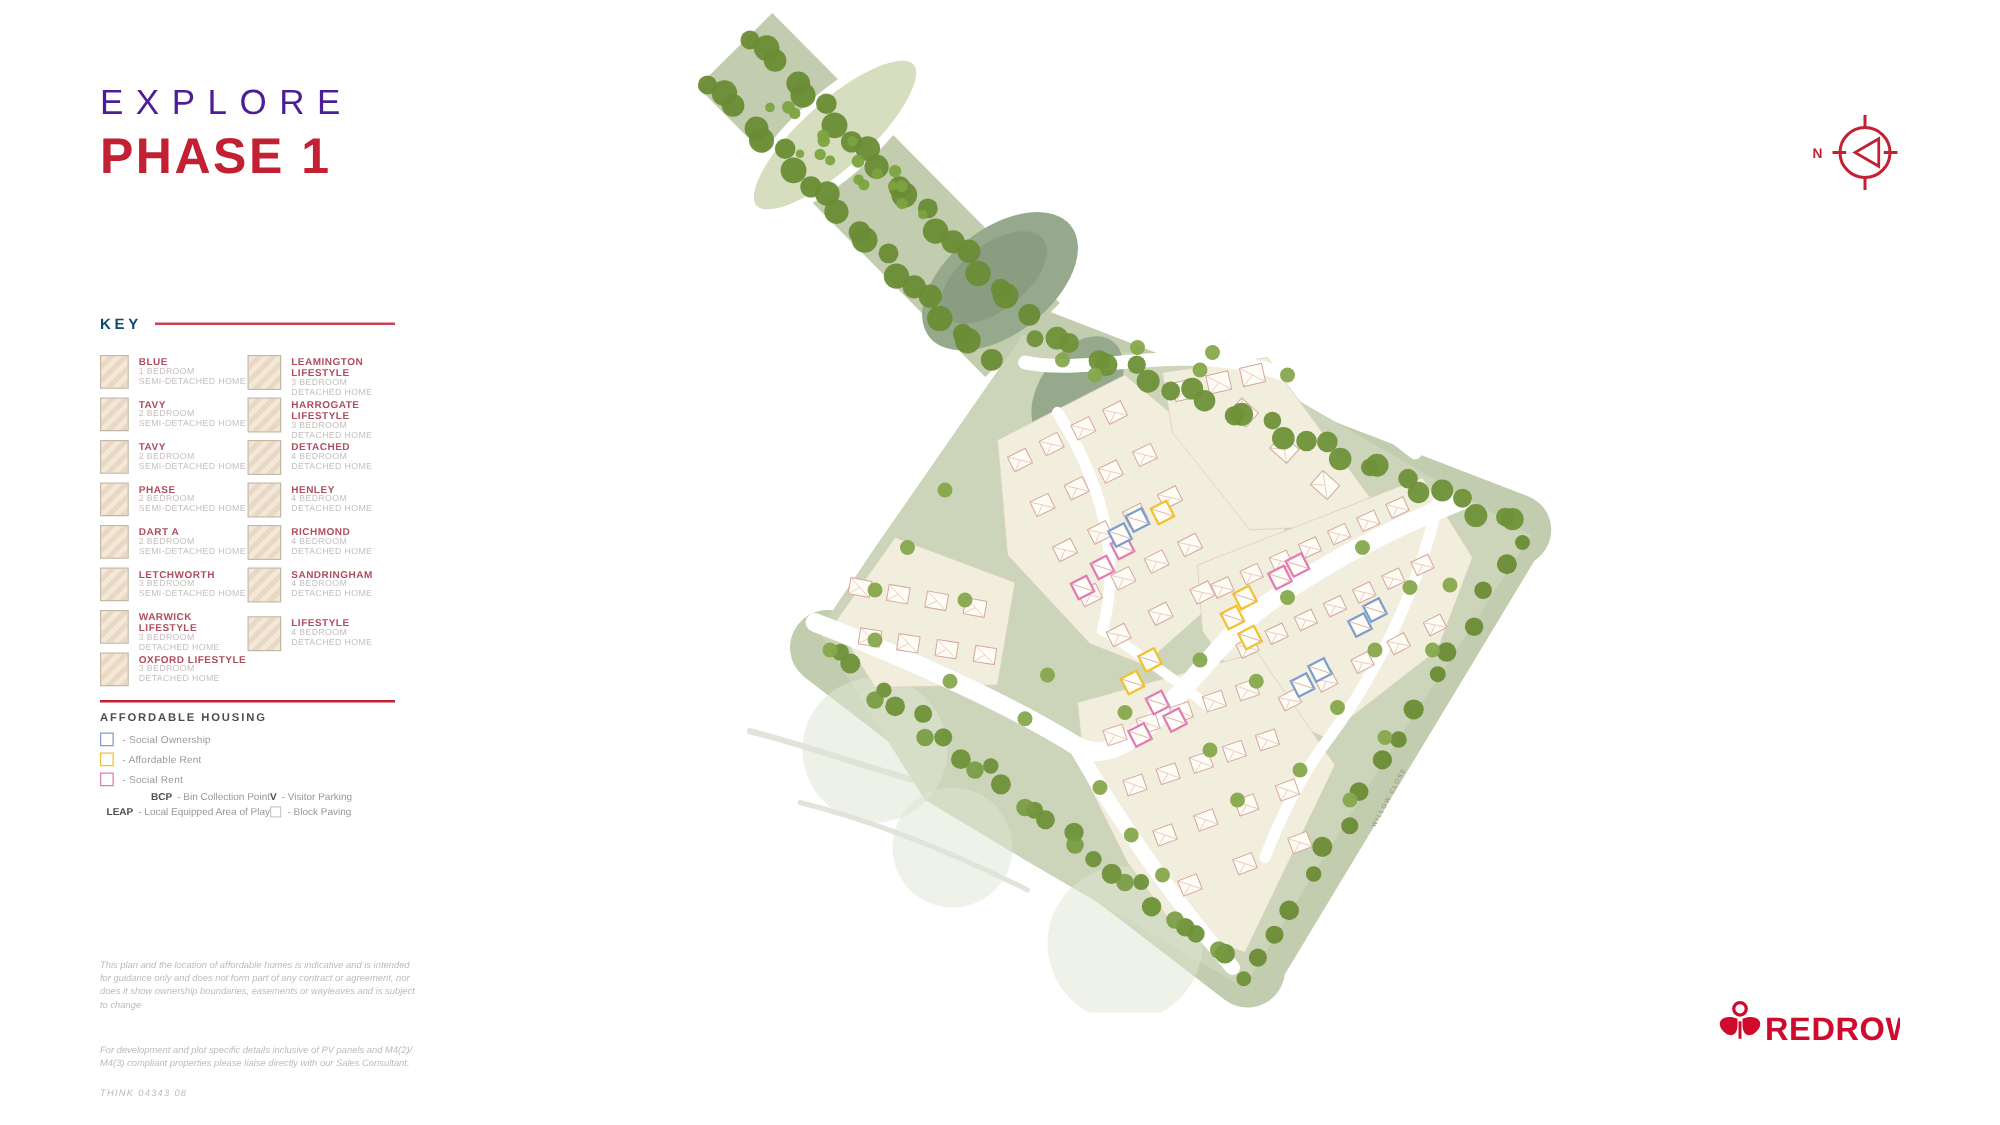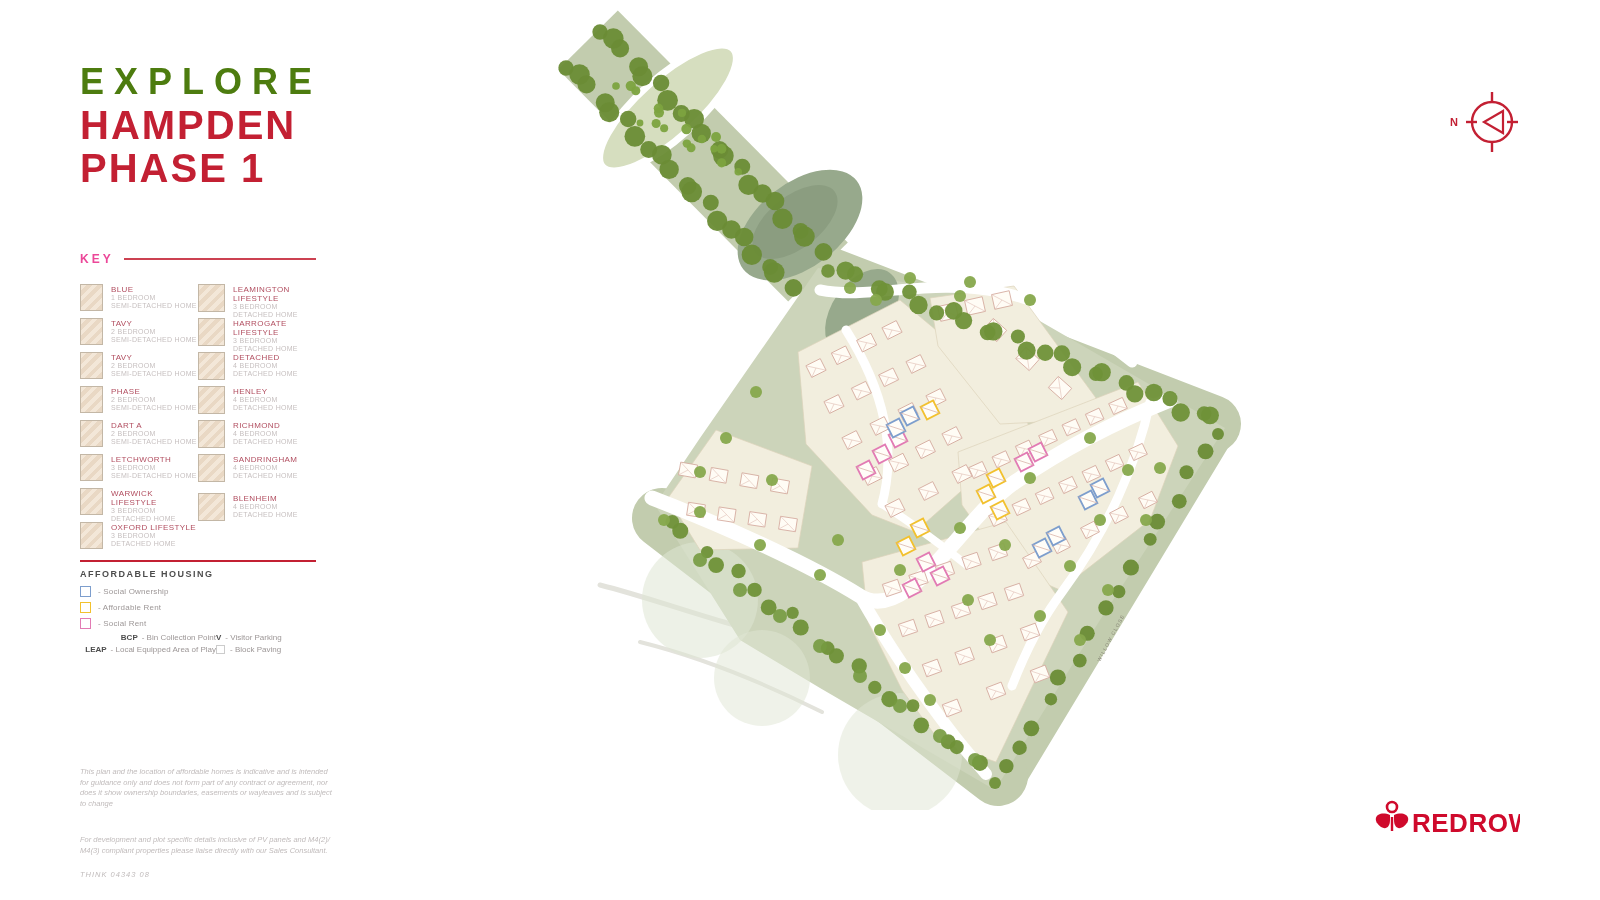--- a/index.html
+++ b/index.html
@@ -1,33 +1,33 @@
 <!DOCTYPE html>
 <html><head>
 <meta charset="utf-8">
 <style>
   html,body{margin:0;padding:0;background:#ffffff;}
   #stage{position:relative;width:1600px;height:900px;background:#ffffff;overflow:hidden;
          font-family:"Liberation Sans", sans-serif;}
   
   #panel{position:absolute;left:80px;top:60px;width:250px;}
-  .kicker{font-size:36px;font-weight:700;letter-spacing:10px;color:#4d7c0f;line-height:44px;}
+  .kicker{font-size:28px;font-weight:400;letter-spacing:10px;color:#4c1d95;line-height:44px;}
   .title{font-size:40px;font-weight:800;letter-spacing:2px;color:#c32033;line-height:43px;}
   #key-head{position:absolute;left:80px;top:252px;display:flex;align-items:center;width:236px;}
-  #key-head .kh{font-size:12px;font-weight:700;letter-spacing:3px;color:#ec4899;}
+  #key-head .kh{font-size:12px;font-weight:700;letter-spacing:3px;color:#0c4a6e;}
   #key-head .rule{flex:1;height:2px;background:#c32033;margin-left:10px;opacity:.85;}
   .keycol{position:absolute;top:284px;}
   #key-left{left:80px;width:118px;}
   #key-right{left:198px;width:130px;}
   .kitem{display:flex;align-items:flex-start;margin-bottom:8px;height:26px;}
   .plan-ic{width:21px;height:25px;border:1px solid #c3b7a6;background:
      repeating-linear-gradient(135deg,#f3e7d8 0 4px,#e9d8c4 4px 8px);flex:0 0 auto;margin-right:8px;}
   #key-right .plan-ic{width:25px;height:26px;}
   .ktxt{padding-top:1px;}
-  .kname{font-size:8px;font-weight:400;letter-spacing:.4px;color:#b14d5f;line-height:9px;}
+  .kname{font-size:8px;font-weight:700;letter-spacing:.4px;color:#b14d5f;line-height:9px;}
   .kdesc{font-size:7px;color:#c6bfbf;letter-spacing:.3px;line-height:8px;}
   #red-rule{position:absolute;left:80px;top:560px;width:236px;height:2px;background:#c32033;}
   #aff{position:absolute;left:80px;top:569px;width:250px;}
   #aff .ah{font-size:9px;font-weight:700;letter-spacing:1.5px;color:#4d4d4d;margin-bottom:7px;}
   .aff-row{display:flex;align-items:center;margin-bottom:5px;}
   .sw{width:9px;height:9px;border:1.6px solid #999;background:#fff;margin-right:7px;flex:0 0 auto;}
   .aff-lab{font-size:8px;color:#9d9797;letter-spacing:.2px;}
   #notes{position:absolute;left:80px;top:633px;width:250px;font-size:8px;}
   .nrow{display:flex;margin-bottom:3px;}
   .ncol-l{width:136px;display:flex;align-items:center;justify-content:flex-end;}
@@ -43,21 +43,20 @@
   #compass{position:absolute;left:1420px;top:80px;}
   #logo{position:absolute;left:1350px;top:795px;}
 </style>
 </head>
 <body>
 
 <div id="stage">
 
   <div id="panel">
     <div class="kicker">EXPLORE</div>
-    <div class="title">HAMPDEN</div>
     <div class="title">PHASE 1</div>
   </div>
 
   <div id="key-head">
     <span class="kh">KEY</span>
     <span class="rule"></span>
   </div>
 
   <div id="key-left" class="keycol">
       <div class="kitem">
@@ -170,21 +169,21 @@
         <span class="plan-ic"></span>
         <span class="ktxt">
           <div class="kname">SANDRINGHAM</div>
           <div class="kdesc">4 BEDROOM</div>
           <div class="kdesc">DETACHED HOME</div>
         </span>
       </div>
       <div class="kitem" style="margin-top: 13px;">
         <span class="plan-ic"></span>
         <span class="ktxt">
-          <div class="kname">BLENHEIM</div>
+          <div class="kname">LIFESTYLE</div>
           <div class="kdesc">4 BEDROOM</div>
           <div class="kdesc">DETACHED HOME</div>
         </span>
       </div>
     </div>
 
   <div id="red-rule"></div>
 
   <div id="aff">
     <div class="ah">AFFORDABLE HOUSING</div>

